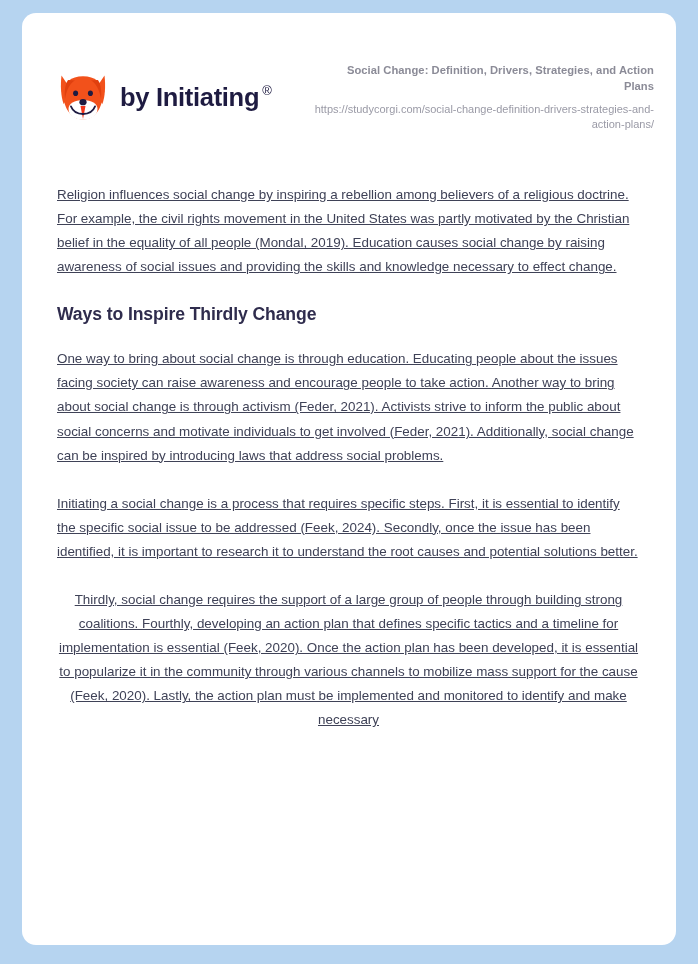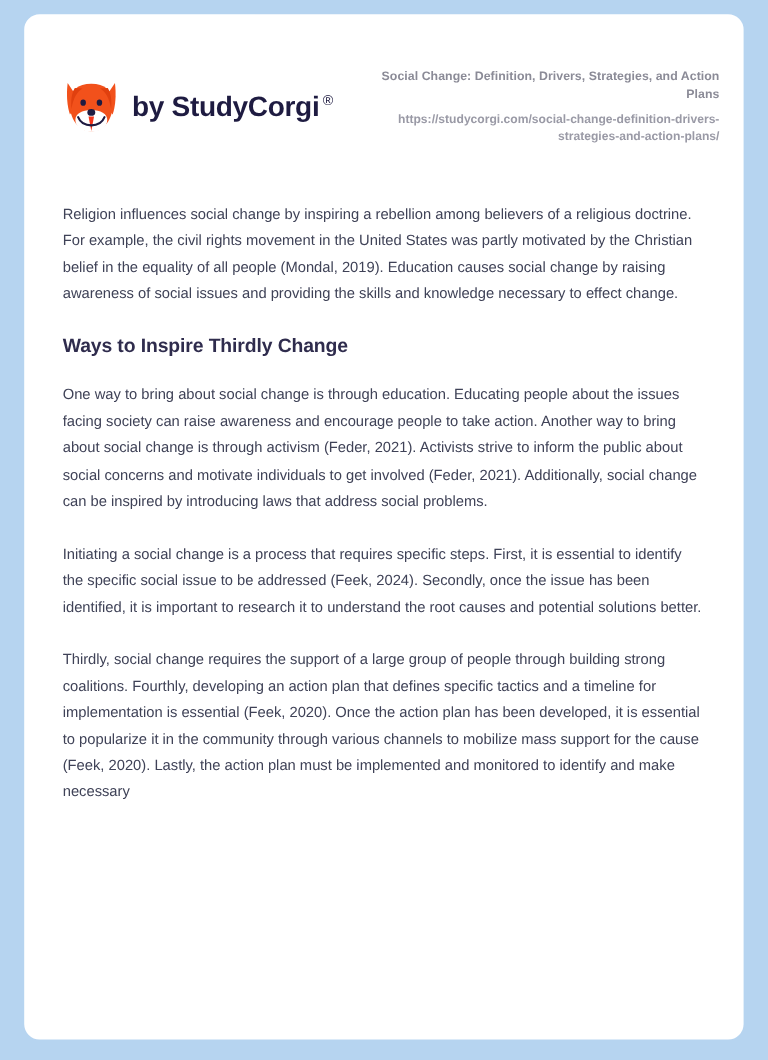--- a/index.html
+++ b/index.html
@@ -76,41 +76,42 @@
     color: #8b8b97;
     font-size: 11.2px;
     font-weight: bold;
     line-height: 1.42;
     letter-spacing: 0.05px;
   }
 
   .header-url {
     color: #9a9aa6;
     font-size: 11px;
-    font-weight: bold;
+    font-weight: normal;
     line-height: 1.42;
     margin-top: 7px;
     word-break: break-word;
   }
 
   
   .article {
     padding: 0 36px 0 35px;
     margin-top: 50px;
   }
 
   .para {
     color: #3f4257;
     font-size: 13.4px;
     line-height: 24.1px;
     margin-bottom: 24px;
     text-align: left;
+    text-decoration: underline;
   }
 
-  .para:last-child { margin-bottom: 0; }
+  .para:last-child { margin-bottom: 0; text-align: center; }
 
   .section-heading {
     color: #2f2c4d;
     font-size: 17.6px;
     font-weight: bold;
     line-height: 1.3;
     letter-spacing: -0.1px;
     margin-top: 17px;
     margin-bottom: 21px;
   }
@@ -130,21 +131,21 @@
         <path d="M11.0 8.0 C8.0 13.0 7.2 20.0 8.0 27.0 C9.5 17.0 13.5 11.0 18.0 8.5 Z" fill="#E0400F"></path>
         <path d="M41.0 8.0 C44.0 13.0 44.8 20.0 44.0 27.0 C42.5 17.0 38.5 11.0 34.0 8.5 Z" fill="#E0400F"></path>
         <path d="M26.0 28.0 C34.5 28.0 40.5 31.5 40.5 37.0 C40.5 43.5 34.0 47.8 26.0 47.8 C18.0 47.8 11.5 43.5 11.5 37.0 C11.5 31.5 17.5 28.0 26.0 28.0 Z" fill="#FFFFFF"></path>
         <path d="M23.5 34.0 L28.5 34.0 L26.0 47.0 Z" fill="#F2351B"></path>
         <ellipse cx="18.6" cy="21.3" rx="2.5" ry="2.8" fill="#1E1B41"></ellipse>
         <ellipse cx="33.4" cy="21.3" rx="2.5" ry="2.8" fill="#1E1B41"></ellipse>
         <ellipse cx="26.0" cy="30.2" rx="3.6" ry="3.1" fill="#1E1B41"></ellipse>
         <path d="M14.0 34.5 C16.0 39.5 20.0 42.0 26.0 42.0 C32.0 42.0 36.0 39.5 38.0 34.5" fill="none" stroke="#1E1B41" stroke-width="1.9" stroke-linecap="round"></path>
       </svg>
       <div class="brand-wordmark">
-        <span>by StudyCorgi</span>
+        <span>by Initiating</span>
         <span class="brand-reg">®</span>
       </div>
     </div>
 
     <div class="header-meta">
       <div class="header-title">Social Change: Definition, Drivers, Strategies, and Action Plans</div>
       <div class="header-url">https://studycorgi.com/social-change-definition-drivers-strategies-and-action-plans/</div>
     </div>
 
   </div>

